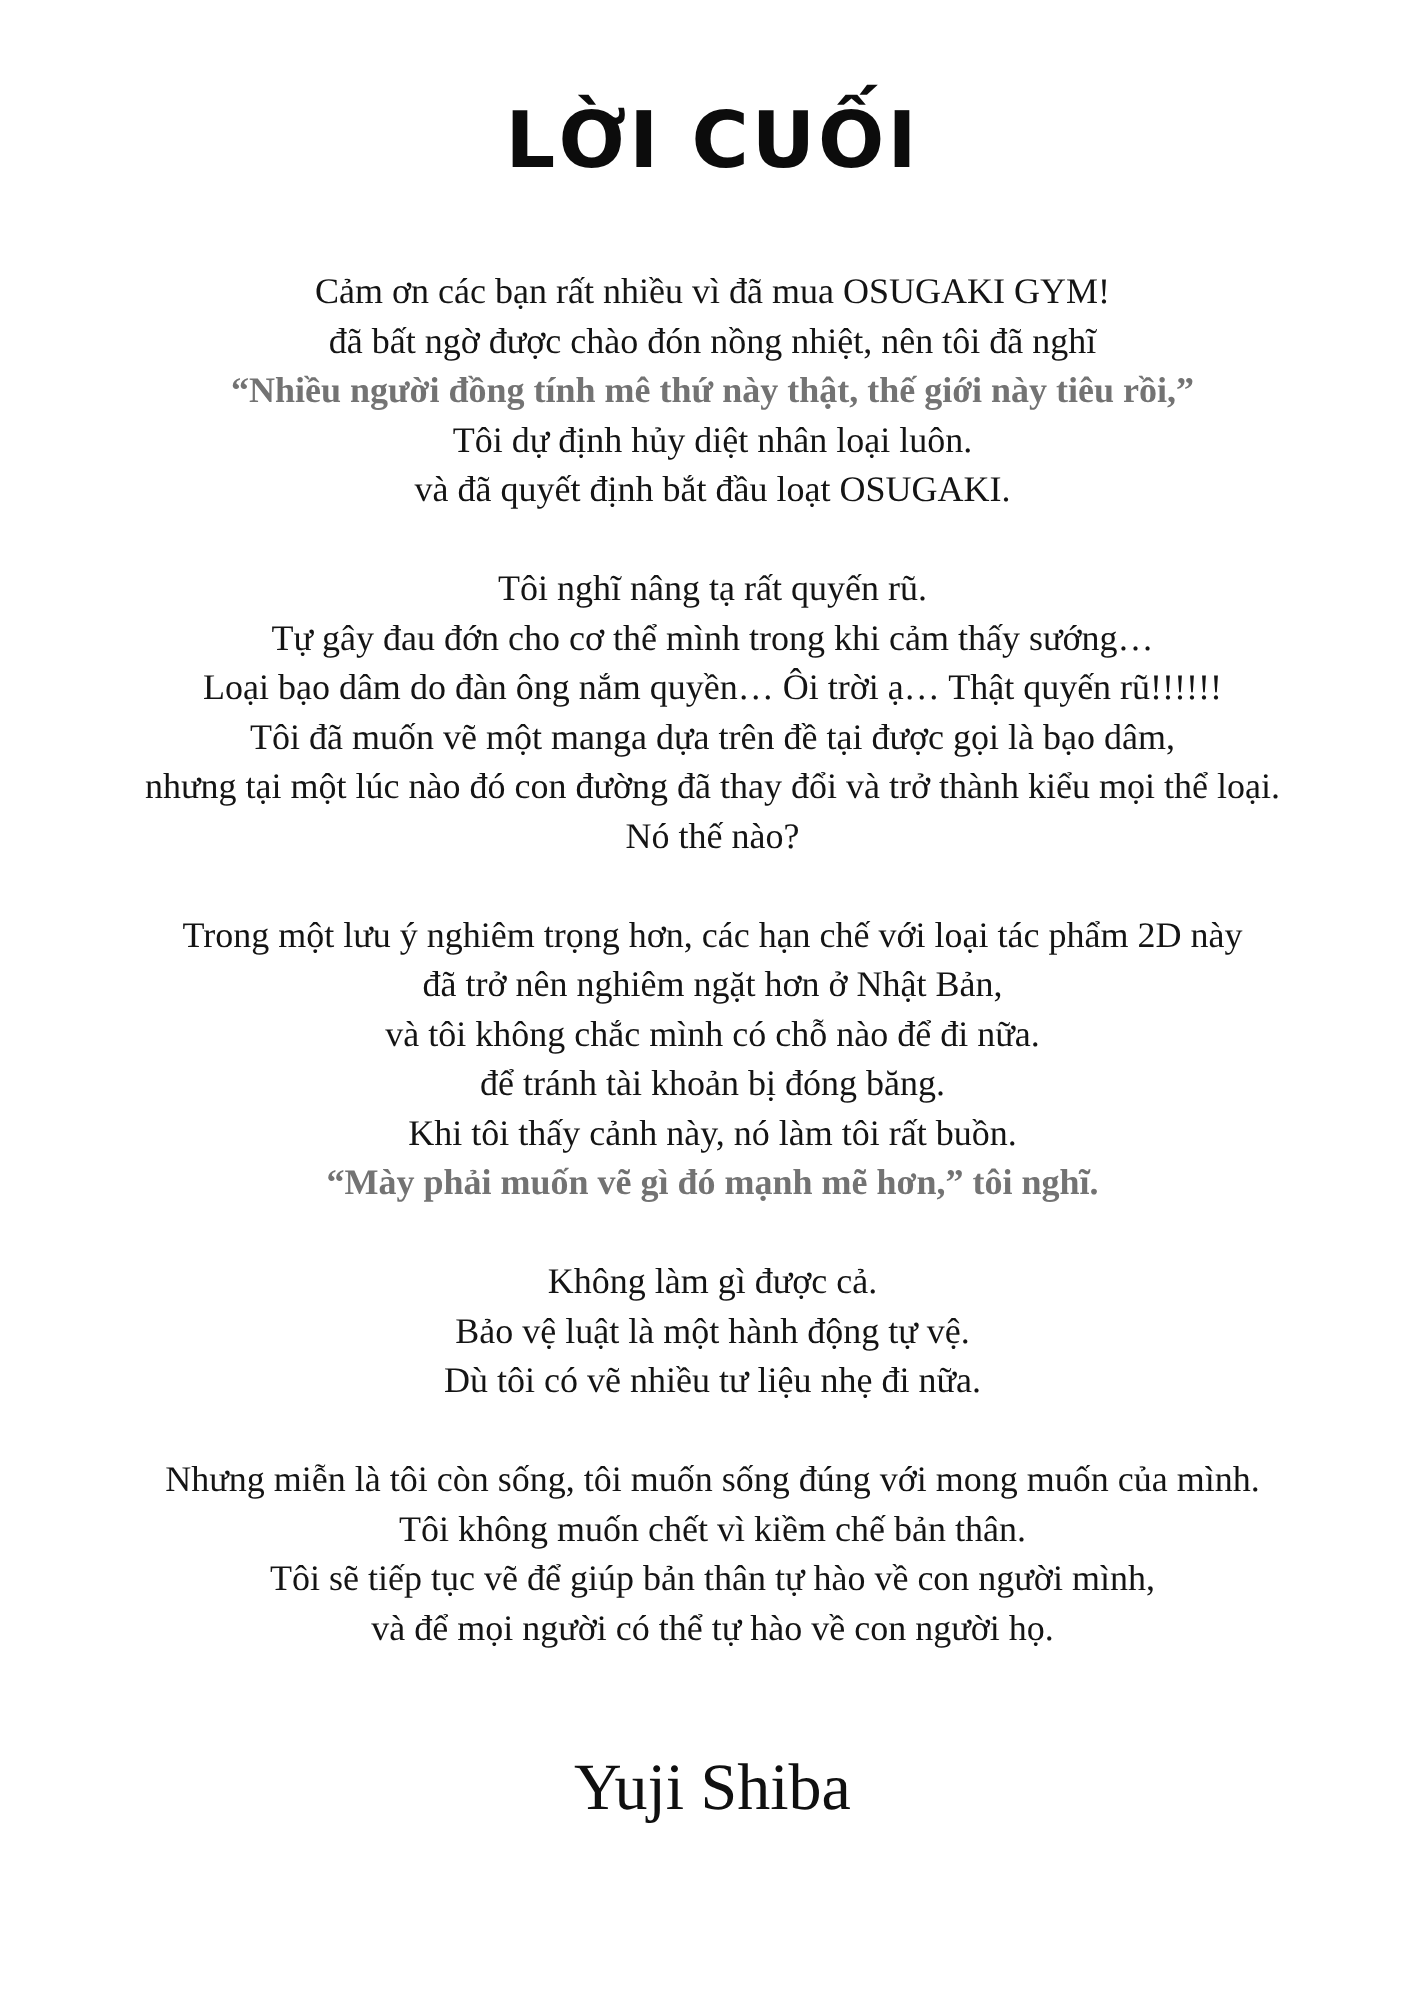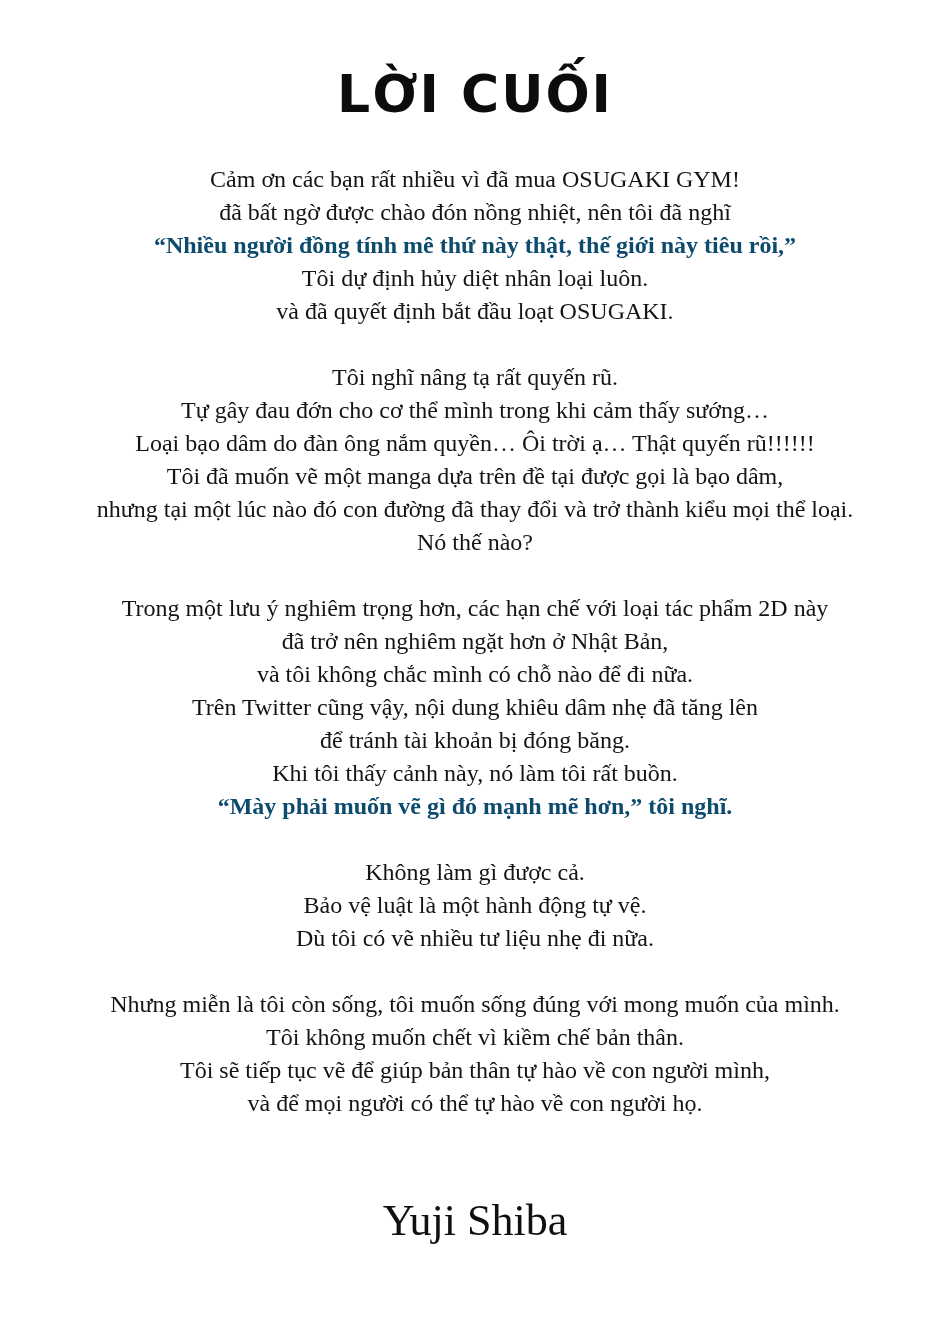--- a/index.html
+++ b/index.html
@@ -27,35 +27,35 @@
     font-weight: 800;
     font-size: 52px;
     line-height: 1.1;
     letter-spacing: 2px;
     color: #0c0c0c;
   }
   .paragraph {
     margin-top: 33px;
   }
   .paragraph.first {
-    margin-top: 40px;
+    margin-top: 56px;
   }
   .line {
     margin: 0;
     font-size: 24px;
     line-height: 33px;
     white-space: nowrap;
     color: #141414;
   }
   .line.bold {
     font-weight: 700;
-    color: #0c4a6e;
+    color: #737373;
   }
   .signature {
-    margin: 17px;
+    margin: 5px;
     padding-top: 58px;
     font-size: 44px;
     line-height: 1.2;
     font-family: "Liberation Serif", serif;
     color: #101010;
   }
 </style>
 </head>
 <body>
 
@@ -77,21 +77,20 @@
     <p class="line">Loại bạo dâm do đàn ông nắm quyền… Ôi trời ạ… Thật quyến rũ!!!!!!</p>
     <p class="line">Tôi đã muốn vẽ một manga dựa trên đề tại được gọi là bạo dâm,</p>
     <p class="line">nhưng tại một lúc nào đó con đường đã thay đổi và trở thành kiểu mọi thể loại.</p>
     <p class="line">Nó thế nào?</p>
   </div>
 
   <div class="paragraph">
     <p class="line">Trong một lưu ý nghiêm trọng hơn, các hạn chế với loại tác phẩm 2D này</p>
     <p class="line">đã trở nên nghiêm ngặt hơn ở Nhật Bản,</p>
     <p class="line">và tôi không chắc mình có chỗ nào để đi nữa.</p>
-    <p class="line">Trên Twitter cũng vậy, nội dung khiêu dâm nhẹ đã tăng lên</p>
     <p class="line">để tránh tài khoản bị đóng băng.</p>
     <p class="line">Khi tôi thấy cảnh này, nó làm tôi rất buồn.</p>
     <p class="line bold">“Mày phải muốn vẽ gì đó mạnh mẽ hơn,” tôi nghĩ.</p>
   </div>
 
   <div class="paragraph">
     <p class="line">Không làm gì được cả.</p>
     <p class="line">Bảo vệ luật là một hành động tự vệ.</p>
     <p class="line">Dù tôi có vẽ nhiều tư liệu nhẹ đi nữa.</p>
   </div>

